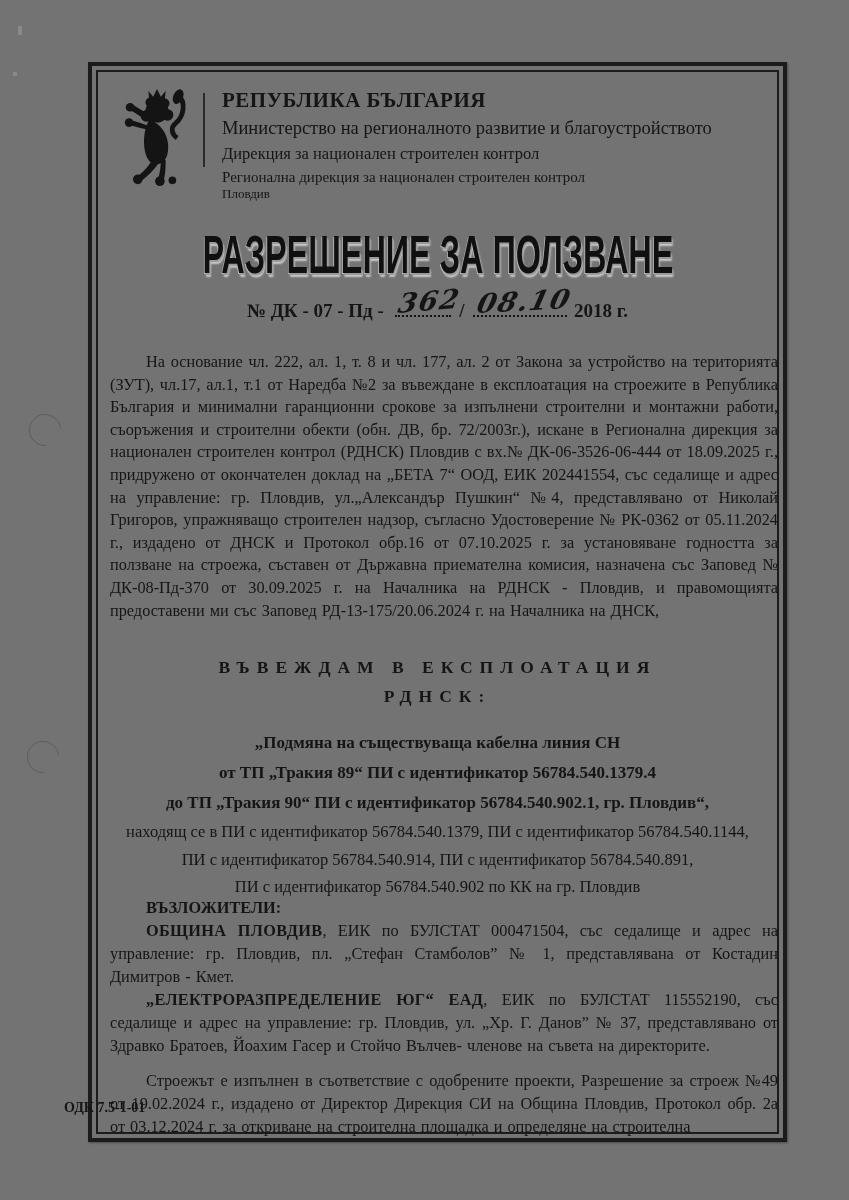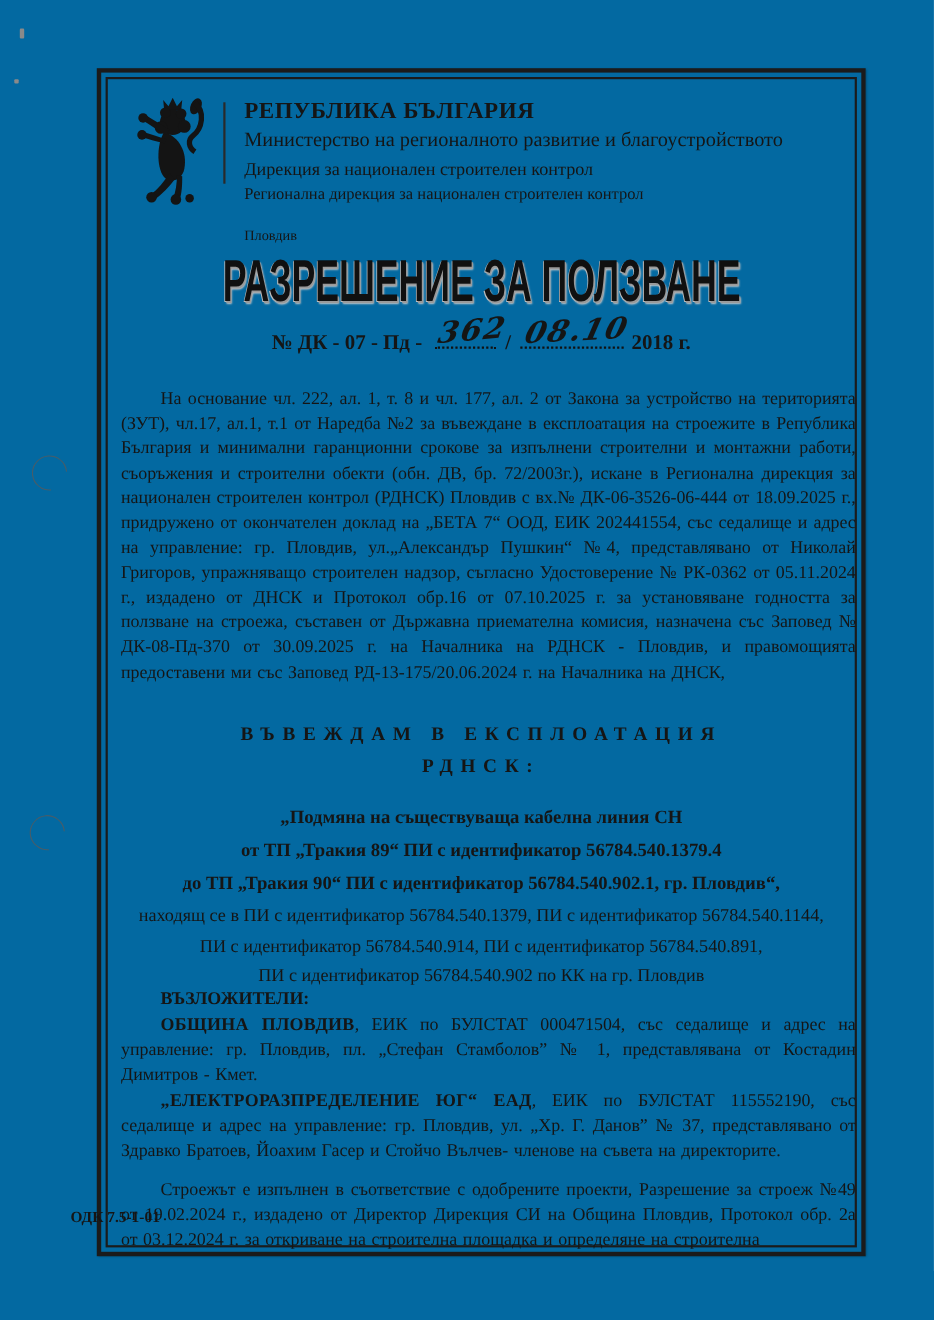--- a/index.html
+++ b/index.html
@@ -1,19 +1,19 @@
 <!DOCTYPE html>
 <html><head>
 <meta charset="utf-8">
 <style>
   html,body{margin:0;padding:0;background:#e8e8e8;}
   .page{
     position:relative;
     width:849px;height:1200px;
-    background:#0369a1;
+    background:#737373;
     overflow:hidden;
     font-family:"Liberation Serif",serif;
     color:#151515;
   }
   
   .speck{position:absolute;background:#8a8a8a;border-radius:1px;}
   .speck.s1{left:18px;top:26px;width:4px;height:9px;}
   .speck.s2{left:13px;top:72px;width:4px;height:4px;}
   
   .hole{
@@ -30,21 +30,21 @@
     box-shadow:1px 1px 2px rgba(0,0,0,0.35);
   }
   .frame-inner{position:absolute;inset:4px;border:2px solid #1b1b1b;}
   
   .lion{position:absolute;left:121px;top:88px;width:72px;height:100px;}
   .head-divider{position:absolute;left:203px;top:93px;width:2px;height:74px;background:#2a2a2a;}
   .header-text{position:absolute;left:222px;top:88px;width:555px;}
   .ht-country{font-size:21px;font-weight:bold;letter-spacing:.5px;margin-bottom:5px;}
   .ht-ministry{font-size:18.5px;margin-bottom:5px;}
   .ht-dir{font-size:16.5px;margin-bottom:5px;}
-  .ht-reg{font-size:15px;margin-bottom:20px;}
+  .ht-reg{font-size:15px;margin-bottom:0;}
   .ht-city{font-size:13px;}
   
   .doc-title{position:absolute;left:88px;top:224px;width:699px;text-align:center;}
   .doc-title > span{
     display:inline-block;white-space:nowrap;
     font-family:"Liberation Sans","DejaVu Sans",sans-serif;
     font-weight:800;font-size:45px;letter-spacing:0px;
     transform:scale(0.72,1.2);transform-origin:center top;
     color:#101010;
     text-shadow:1.5px 1.5px 0 #9a9a9a,-1px 1px 0 #bdbdbd,2px 3px 2px #c9c9c9;

